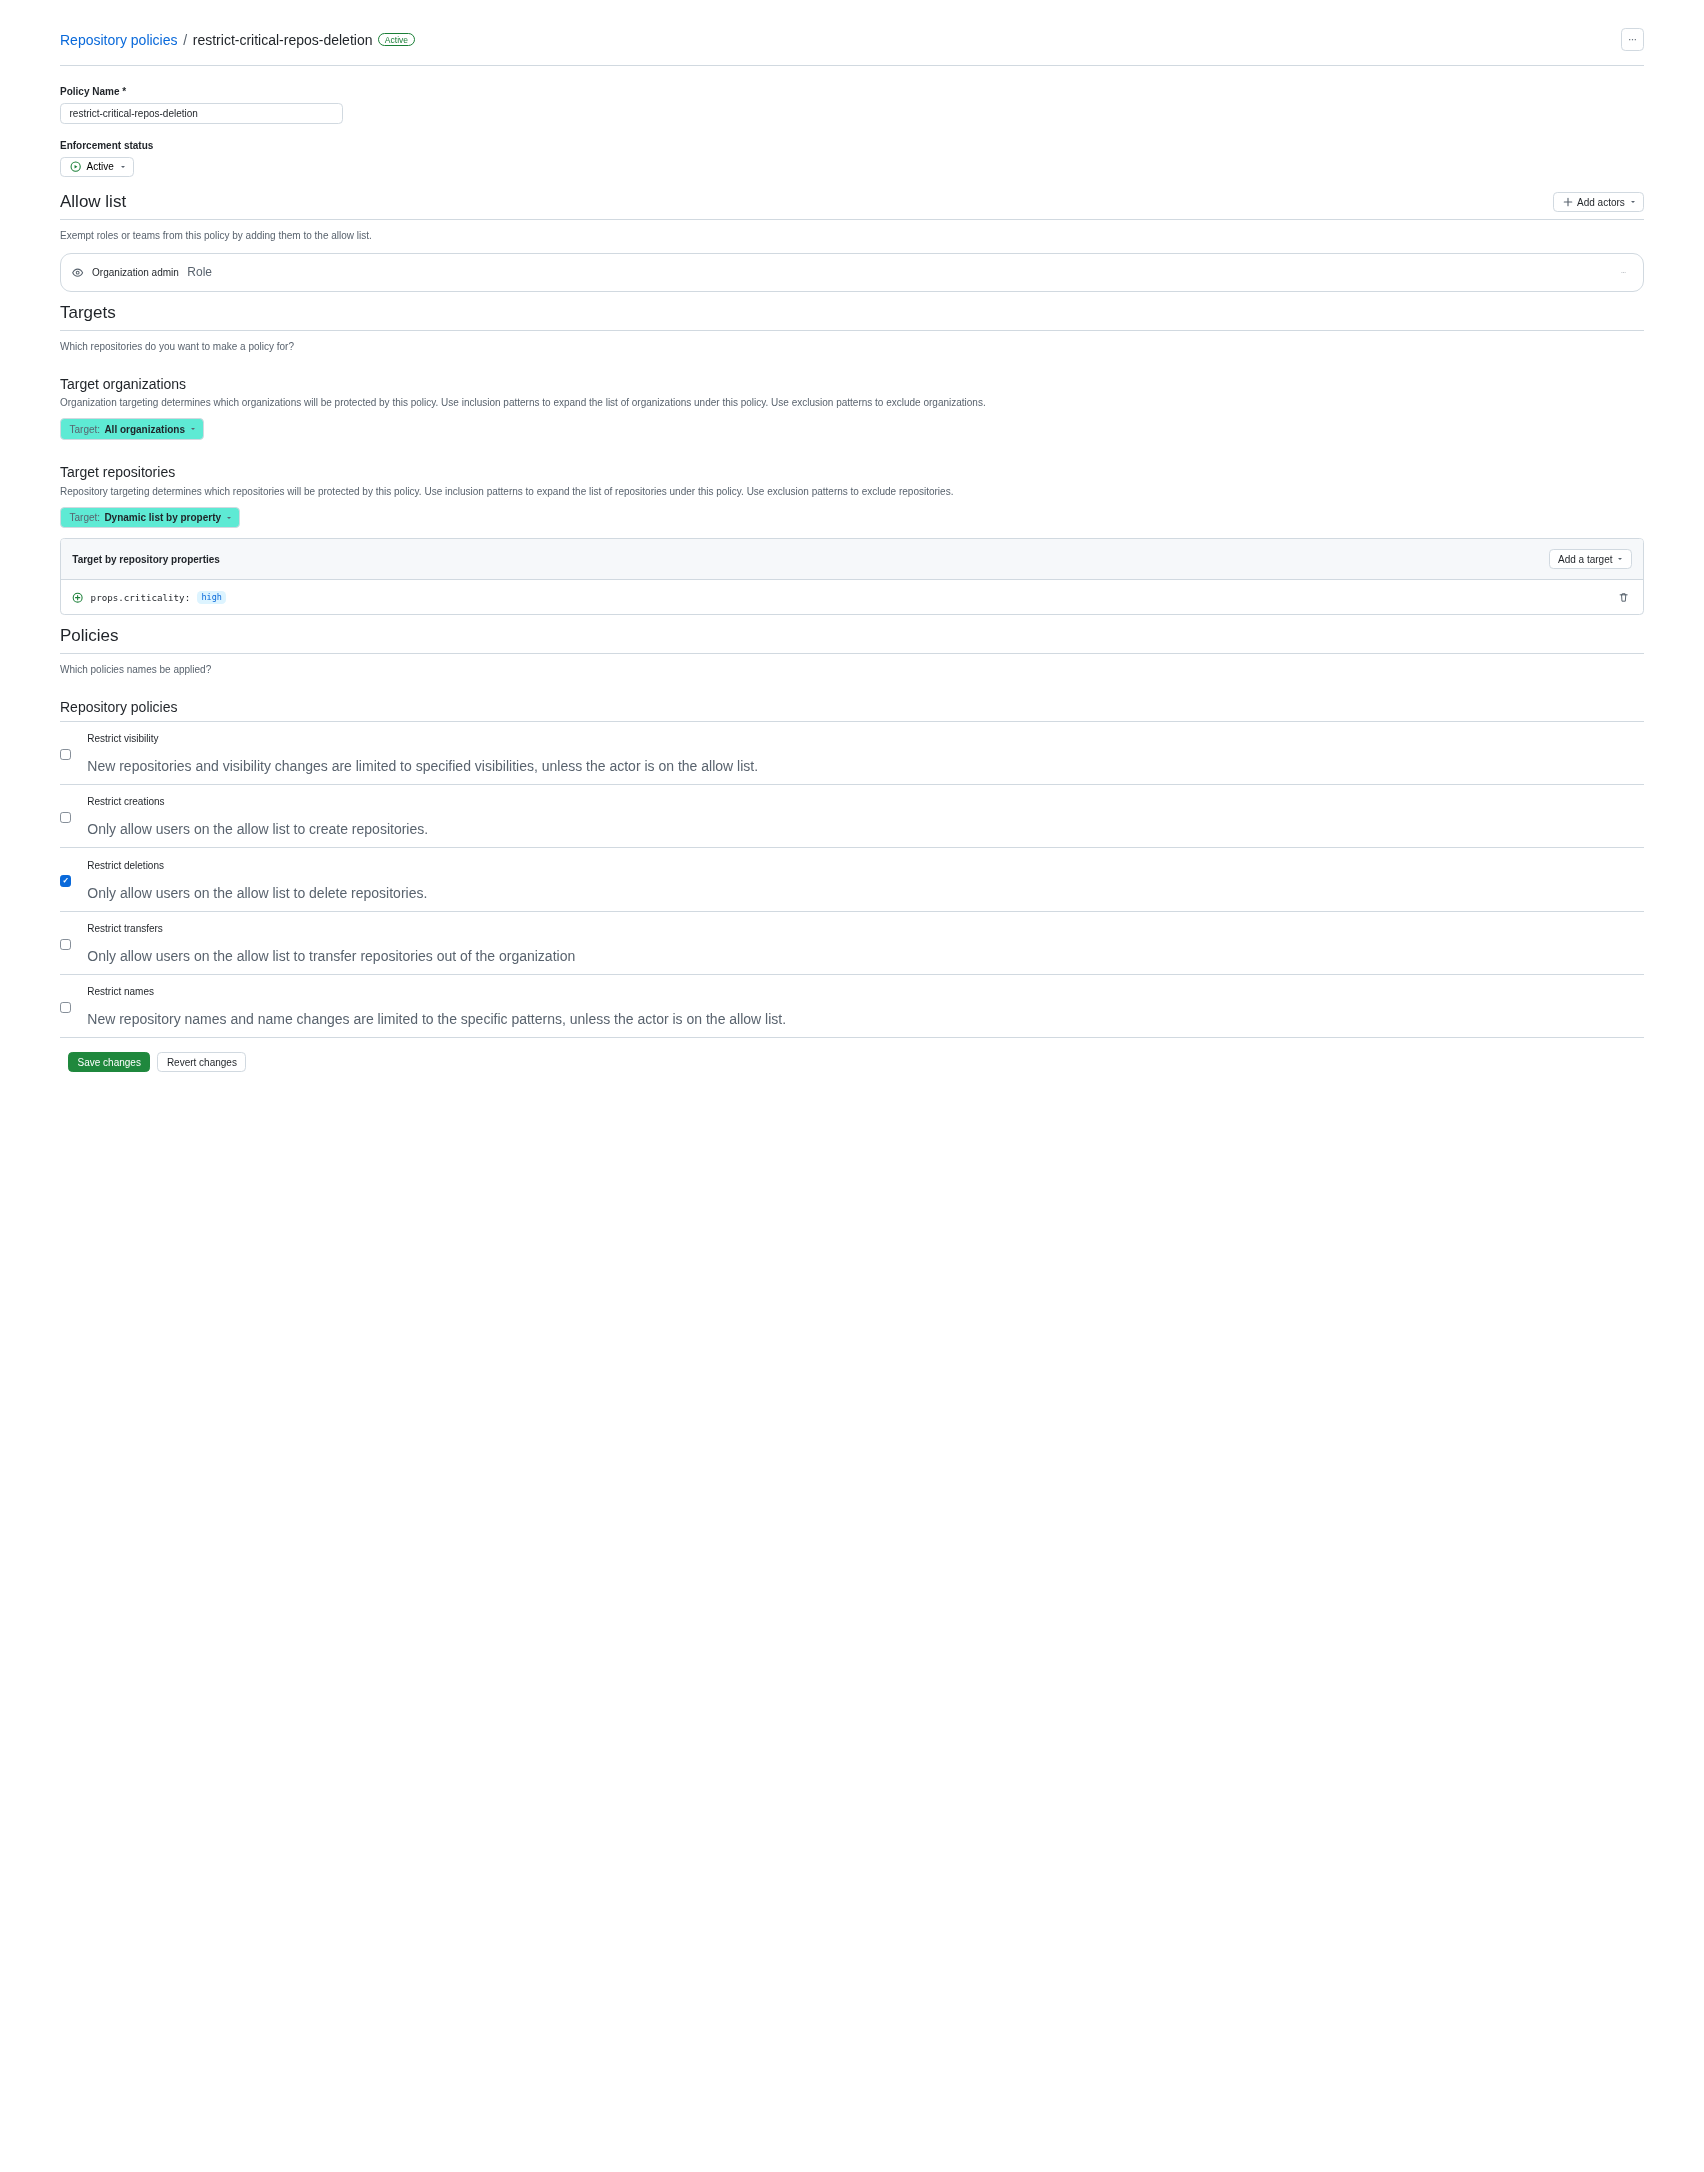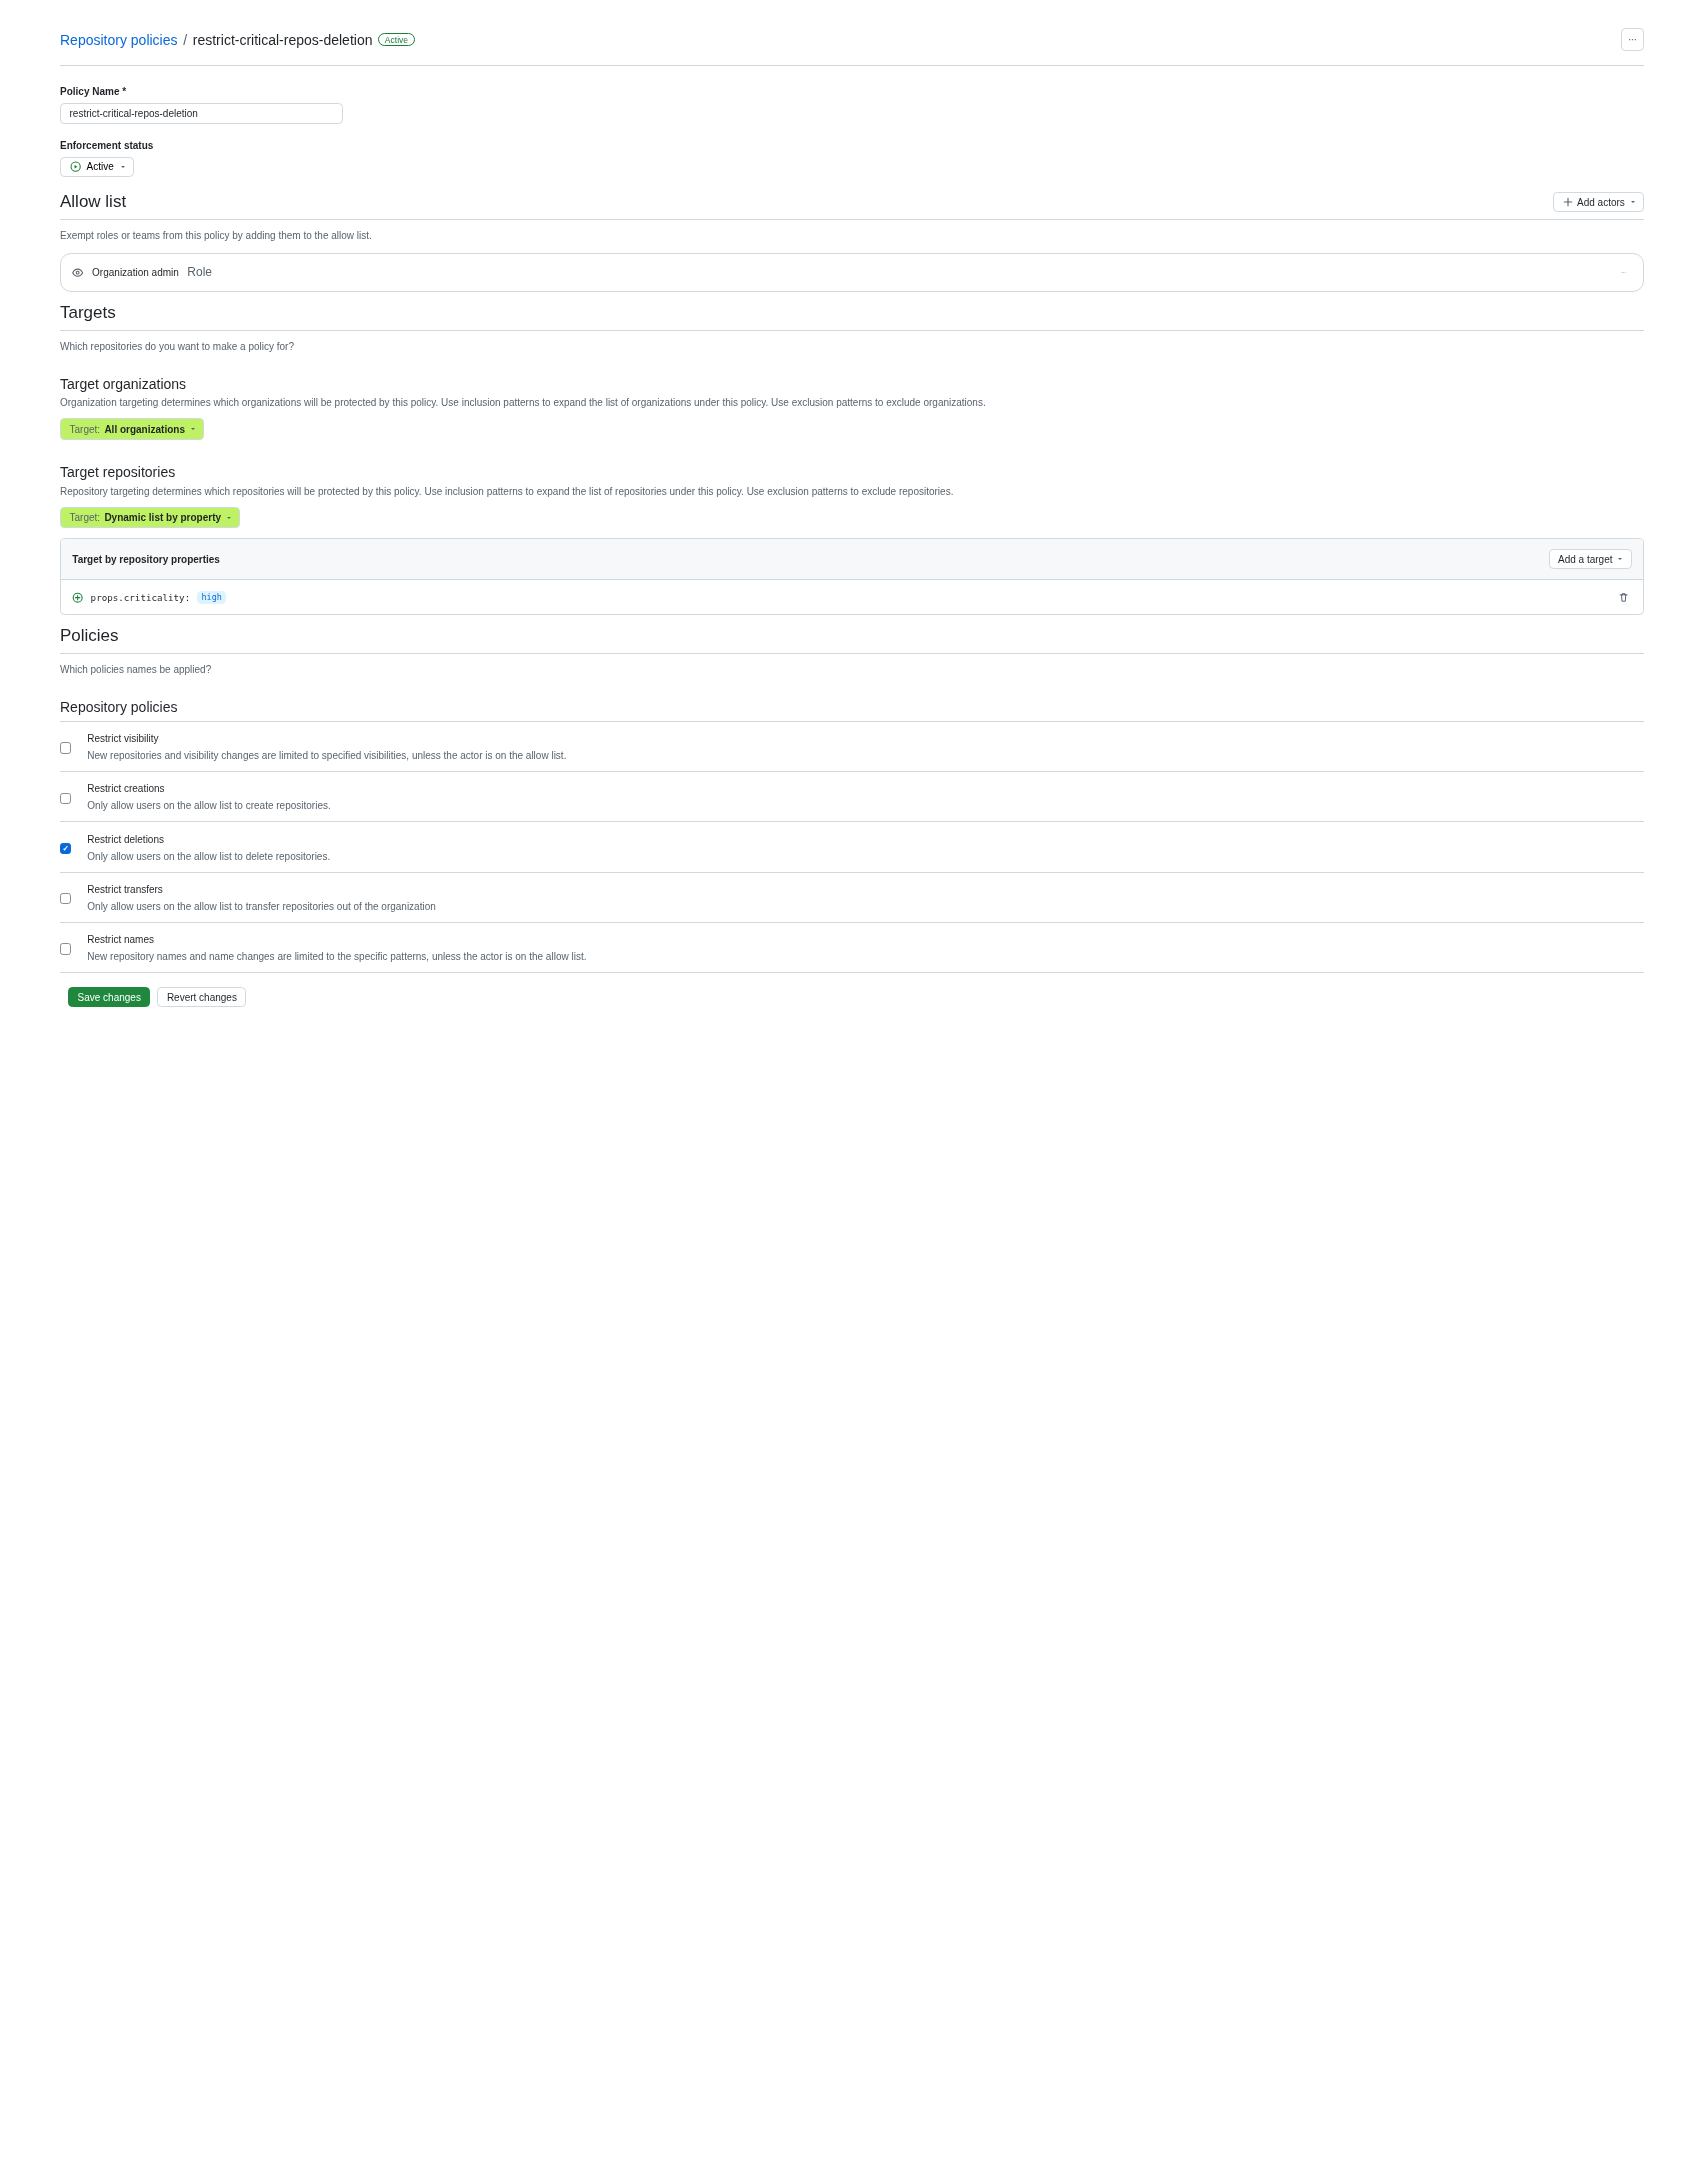--- a/index.html
+++ b/index.html
@@ -127,21 +127,21 @@
     margin: 24px 0 5.7px 0;
   }
   .target-btn {
     display: inline-flex;
     align-items: center;
     gap: 4.3px;
     padding: 4.3px 8.5px;
     font-size: 10px;
     border: 0.7px solid #d1d9e0;
     border-radius: 4.3px;
-    background: #bef264;
+    background: #5eead4;
     cursor: pointer;
     margin-top: 10px;
   }
   .target-btn .label { color: #59636e; }
   .target-btn .value { font-weight: 600; color: #1f2328; }
   .property-box {
     border: 0.7px solid #d1d9e0;
     border-radius: 4.3px;
     margin-top: 10px;
     overflow: hidden;
@@ -198,21 +198,21 @@
     background: #0969da;
     border-color: #0969da;
   }
   .checkmark {
     color: #ffffff;
     font-size: 7.8px;
     line-height: 1;
     font-weight: 700;
   }
   .policy-text .title { font-size: 10px; }
-  .policy-text .desc { font-size: 10px; color: #59636e; margin-top: 6px; }
+  .policy-text .desc { font-size: 14px; color: #59636e; margin-top: 14px; }
   .footer-buttons {
     display: flex;
     gap: 7px;
     margin-top: 14px;
     padding-left: 8px;
   }
   .status-dot-btn {
     display: inline-flex;
     align-items: center;
     gap: 5.7px;

